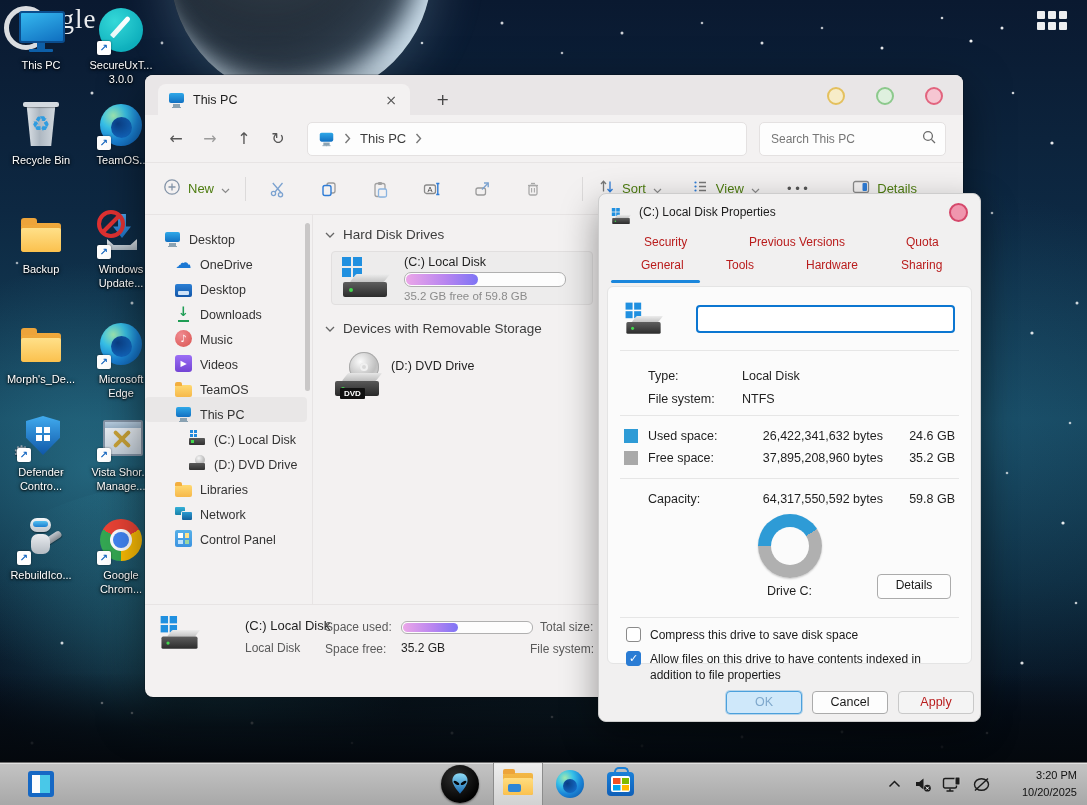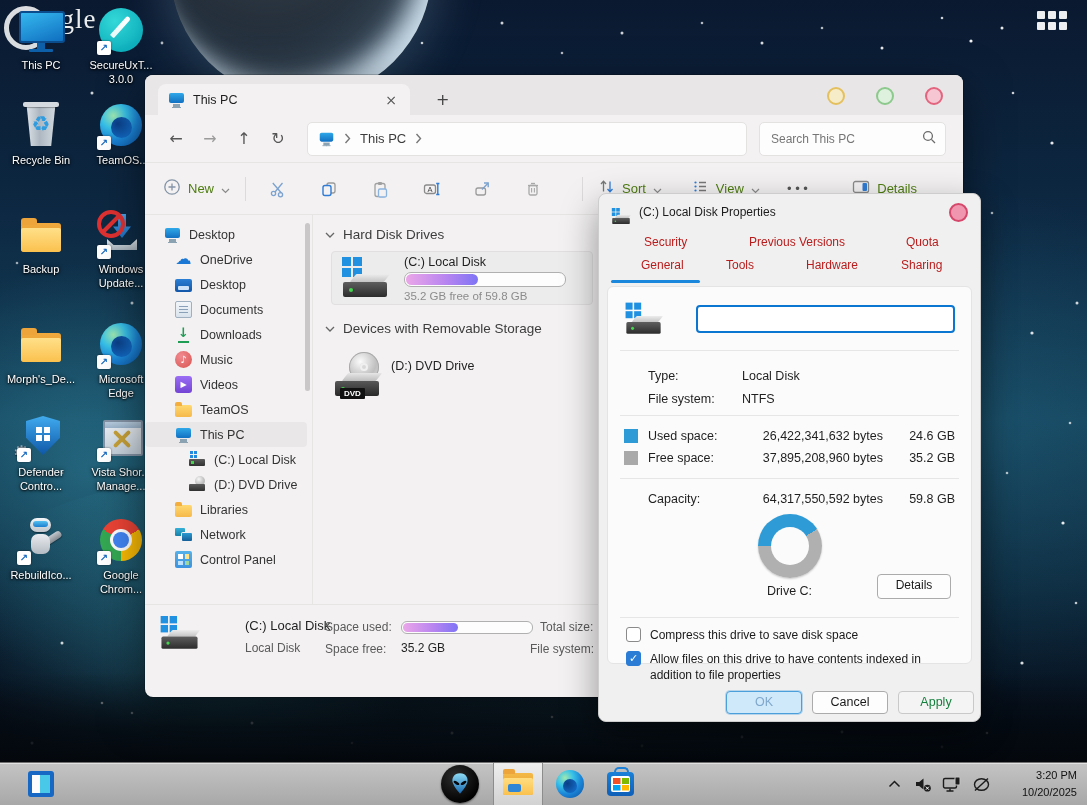--- a/index.html
+++ b/index.html
@@ -105,21 +105,21 @@
   .searchbox input::placeholder{color:#767676}
   .toolbar{height:51px;display:flex;align-items:center;padding:0 18px;border-bottom:1px solid #e7e4e4;color:#6e6e6e}
   .tb-group{display:flex;align-items:center;gap:7px;cursor:pointer;flex:none}
   .tb-label{font-size:13px;color:#4d7c0f}
   .tb-sep{width:1px;height:24px;background:#dcdada;margin:0 15px;flex:none}
   .tb-ico{width:34px;display:flex;justify-content:center;cursor:pointer;flex:none;margin-right:17px}
   .tb-more{font-size:12px;letter-spacing:1px;color:#555;cursor:pointer;margin-left:26px}
   .tb-details{margin-left:auto;display:flex;align-items:center;gap:7px;cursor:pointer}
   .body-row{display:flex;height:389px}
   .sidebar{width:167px;border-right:1px solid #e7e4e4;padding-top:7px;position:relative;overflow:hidden}
-  .srow{display:flex;align-items:center;height:25px;margin:0 5px 0 0;border-radius:4px;gap:8px;font-size:12.5px;color:#333;cursor:pointer}
+  .srow{display:flex;align-items:flex-end;height:25px;margin:0 5px 0 0;border-radius:4px;gap:8px;font-size:12.5px;color:#333;cursor:pointer}
   .lv0{padding-left:19px}.lv1{padding-left:30px}.lv2{padding-left:44px}
   .sel{background:#e9e7e7}
   .sb-scroll{position:absolute;right:2px;top:8px;width:5px;height:168px;background:#c9c7c7;border-radius:3px}
   .si{width:17px;height:17px;position:relative;flex:none}
   .si-mon::before{content:"";position:absolute;left:1px;top:2px;width:15px;height:10px;background:linear-gradient(#2fa8e8,#1170c2);border-radius:2px}
   .si-mon::after{content:"";position:absolute;left:5px;bottom:1px;width:7px;height:3px;background:#8aa2b2;box-shadow:-2px 2px 0 -1px #8aa2b2,2px 2px 0 -1px #8aa2b2}
   .si-cloud{font-family:"DejaVu Sans",sans-serif;color:#1b78d4;font-size:16px;line-height:16px;text-align:center}
   .si-dfold{background:linear-gradient(#2b7fd4,#1256a8);border-radius:2px;height:13px;margin-top:2px}
   .si-dfold::after{content:"";position:absolute;left:3px;bottom:2px;width:11px;height:4px;background:#cfe3f8;border-radius:1px}
   .si-doc{background:linear-gradient(#f2f6fa,#d9e2ec);border:1px solid #9fb0c0;border-radius:2px;box-sizing:border-box}
@@ -187,21 +187,21 @@
   .drivec-lab{position:absolute;left:50%;top:72px;transform:translateX(-50%);font-size:12.5px;color:#1f1f1f}
   .details-btn{position:absolute;right:4px;top:62px;width:72px;height:23px;background:#fdfdfd;border:1px solid #ababab;border-radius:4px;font-size:12px;color:#1a1a1a;text-align:center;line-height:21px;cursor:pointer}
   .cb-row{display:flex;align-items:flex-start;gap:9px;margin:8px 0 0 2px;font-size:12px;color:#1a1a1a;cursor:pointer}
   .cb{width:15px;height:15px;border:1px solid #8a8a8a;border-radius:3px;background:#fff;flex:none;box-sizing:border-box}
   .cb-on{background:#2a7cd4;border-color:#2a7cd4;color:#fff;font-size:11px;line-height:14px;text-align:center}
   .cb-txt{line-height:1.35;max-width:316px}
   .dlg-btns{position:absolute;left:0;top:497px;width:100%;height:24px}
   .dbtn{position:absolute;width:76px;height:23px;border-radius:4px;font-size:12.5px;text-align:center;line-height:21px;cursor:pointer;box-sizing:border-box}
   .dbtn-ok{left:127px;background:#cfe8fa;border:1px solid #4ba0dc;color:#7fa8cc;box-shadow:0 0 0 1px rgba(75,160,220,.35)}
   .dbtn-cancel{left:213px;background:#fdfdfd;border:1px solid #ababab;color:#1a1a1a}
-  .dbtn-apply{left:299px;background:#f4f4f4;border:1px solid #c9c9c9;color:#15803d}
+  .dbtn-apply{left:299px;background:#f4f4f4;border:1px solid #c9c9c9;color:#b91c1c}
   
   .taskbar{position:absolute;left:0;right:0;bottom:0;height:42px;background:linear-gradient(#c4c4c4,#a8a8a8);border-top:1px solid #6f6f6f;box-shadow:inset 0 1px 0 rgba(255,255,255,.5);z-index:30}
   .widg{position:absolute;left:28px;top:8px;width:18px;height:18px;border:4px solid #1668c4;border-radius:3px;background:linear-gradient(90deg,#fdfdfd 0 45%,#49c8e8 45% 100%);cursor:pointer}
   .alien{position:absolute;left:441px;top:2px;width:38px;height:38px;border-radius:50%;background:radial-gradient(circle at 38% 32%,#2e2e2e,#000 75%);display:flex;align-items:center;justify-content:center;cursor:pointer;box-shadow:0 1px 2px rgba(0,0,0,.5)}
   .tb-tile{position:absolute;left:493px;top:0;width:48px;height:42px;background:linear-gradient(#eeeeee,#d2d2d2);border-left:1px solid #8c8c8c;border-right:1px solid #8c8c8c;display:flex;align-items:center;justify-content:center;cursor:pointer}
   .tk-fold{position:relative;width:32px;height:26px}
   .tk-fold .fb{position:absolute;left:1px;top:2px;width:30px;height:22px;background:linear-gradient(#f3b845,#e8a437);border-radius:2px}
   .tk-fold .fb::before{content:"";position:absolute;left:0;top:-4px;width:12px;height:5px;background:#eda43a;border-radius:2px 2px 0 0}
   .tk-fold .ff{position:absolute;left:1px;top:7px;width:30px;height:17px;background:linear-gradient(#ffdd80,#fbc14e);border-radius:2px}
   .tk-fold .fa{position:absolute;left:6px;top:13px;width:13px;height:8px;background:#2f86d6;border-radius:2px}
@@ -473,24 +473,20 @@
         </div>
       <div class="srow lv1">
           <span class="si si-cloud uni">☁</span>
           <span>OneDrive</span>
         </div>
       <div class="srow lv1">
           <span class="si si-dfold"></span>
           <span>Desktop</span>
         </div>
       <div class="srow lv1">
-          <span class="si si-doc"></span>
-          <span>Documents</span>
-        </div>
-      <div class="srow lv1">
           <span class="si si-down uni">↓</span>
           <span>Downloads</span>
         </div>
       <div class="srow lv1">
           <span class="si si-music uni">♪</span>
           <span>Music</span>
         </div>
       <div class="srow lv1">
           <span class="si si-vid uni">▶</span>
           <span>Videos</span>

